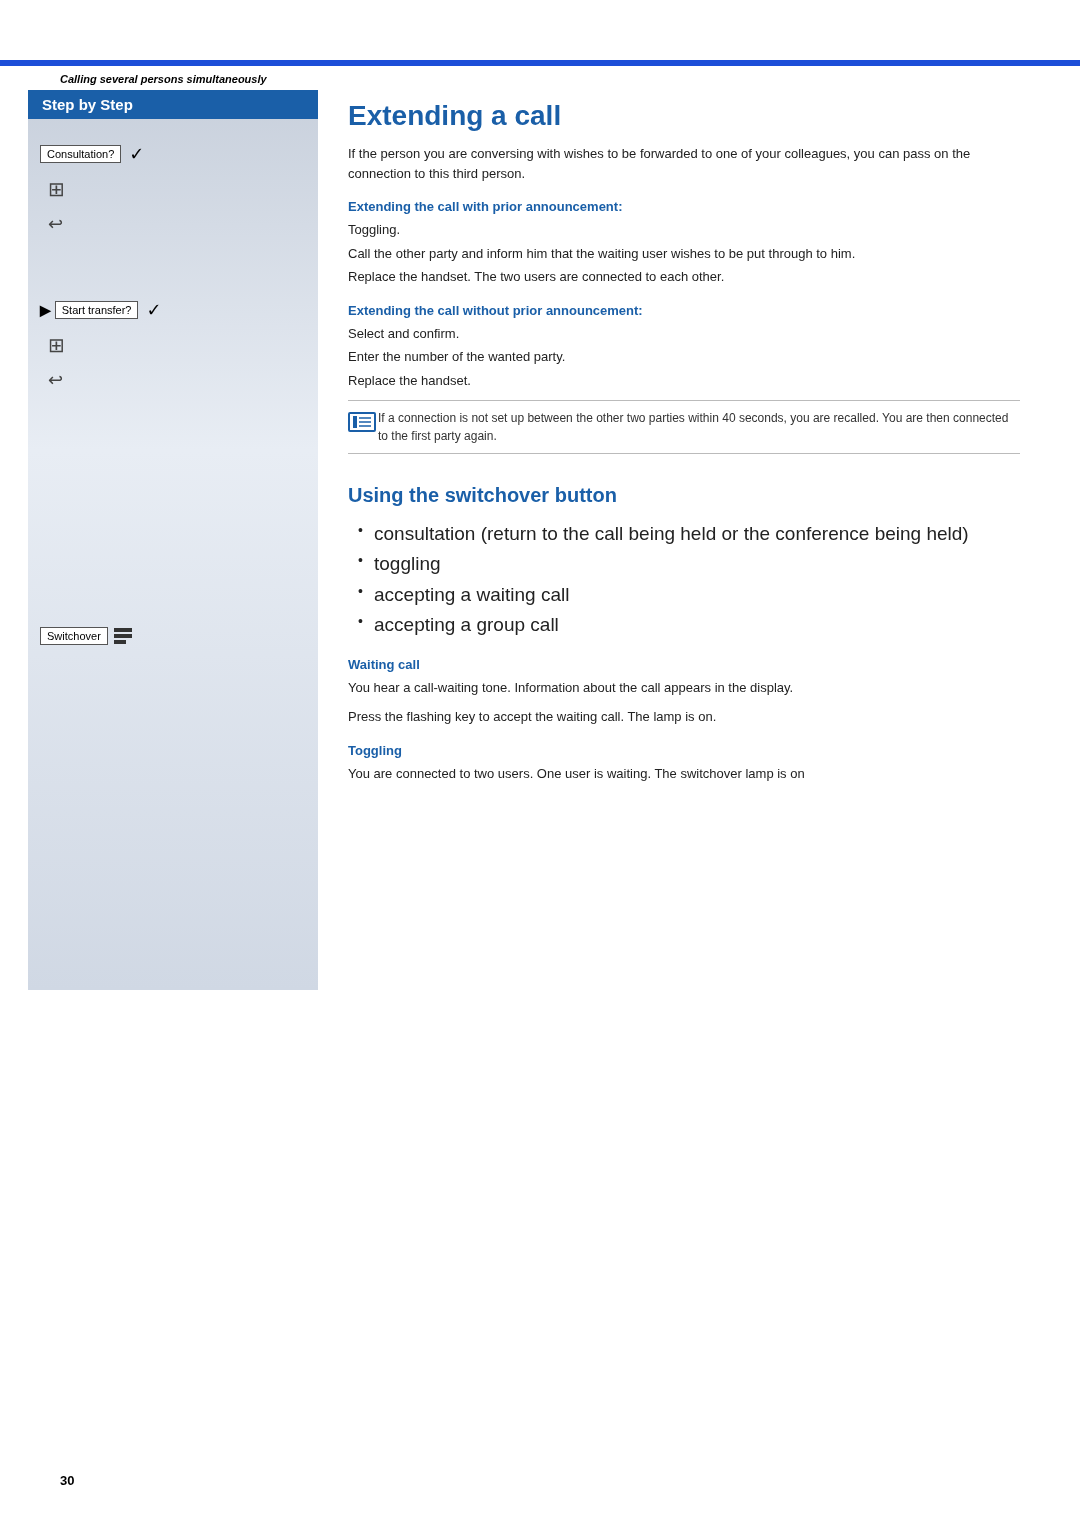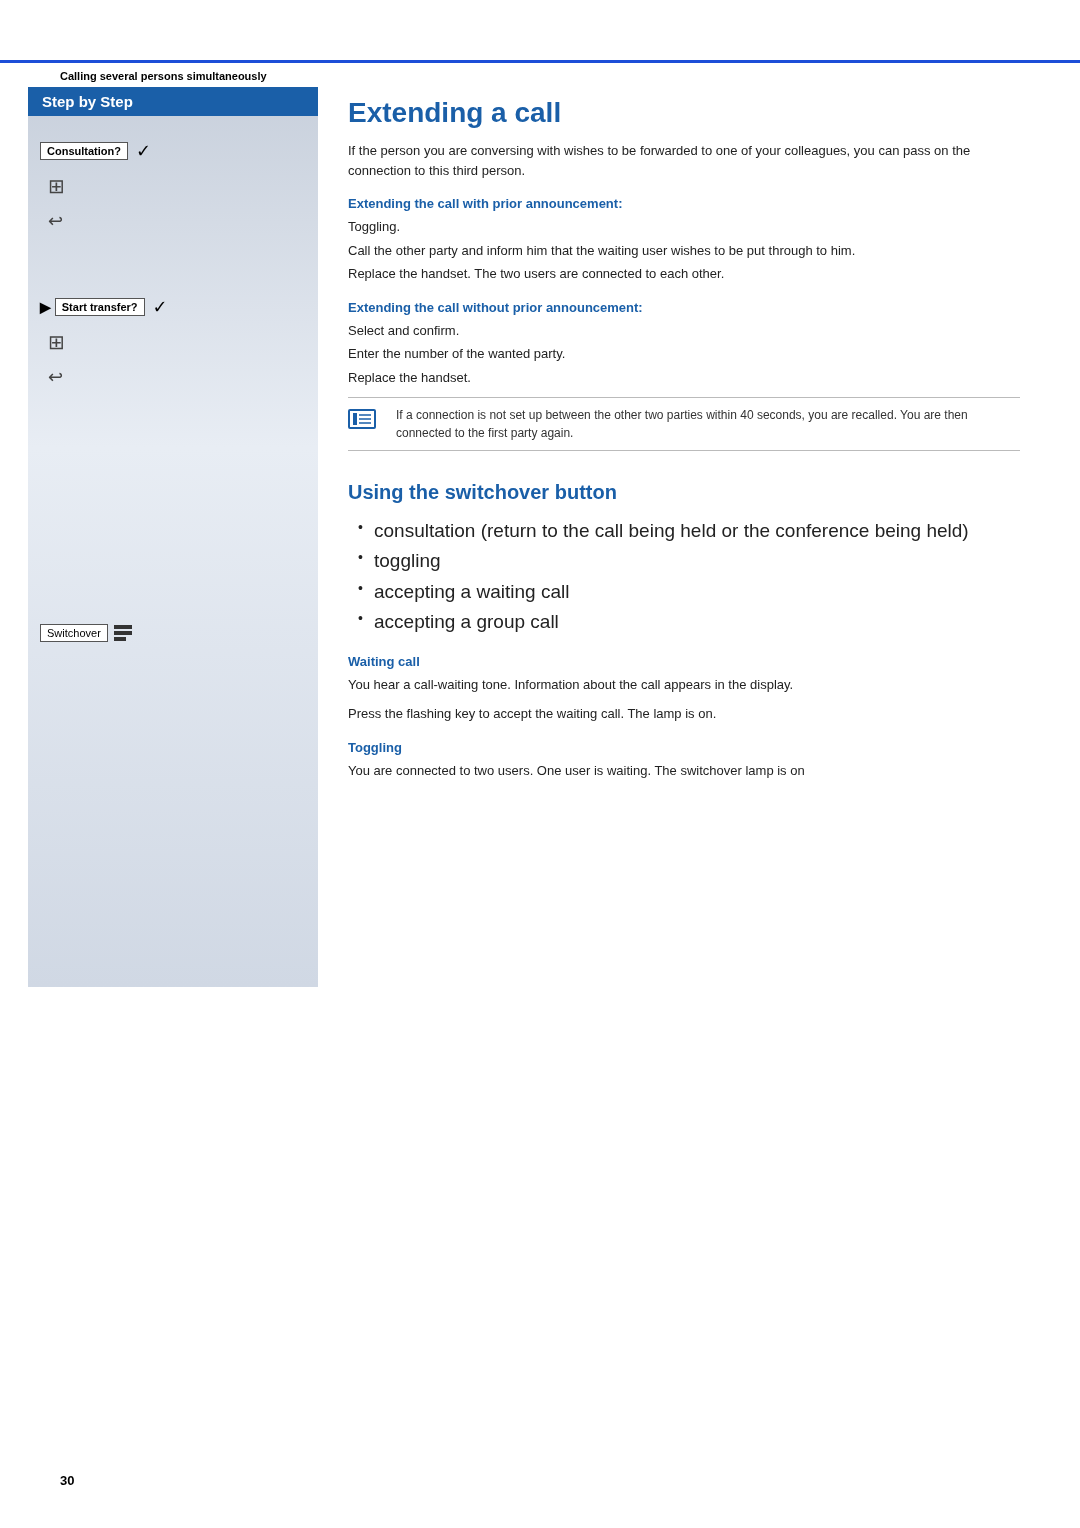--- a/index.html
+++ b/index.html
@@ -17,23 +17,24 @@
     .page {
       width: 1080px;
       min-height: 1528px;
       background: #fff;
       padding: 60px 0 60px 0;
       position: relative;
     }
 
     
     .section-heading-bar {
-      border-top: 3px solid #1d4ed8;
+      border-top: 6px solid #1d4ed8;
       padding: 4px 60px;
       margin-bottom: 0;
+      font-style: italic;
     }
 
     .section-heading-bar span {
       font-size: 11px;
       font-weight: bold;
       color: #000;
     }
 
     
     .main-layout {
@@ -76,21 +77,21 @@
       padding: 6px 10px 6px 12px;
       min-height: 30px;
       position: relative;
     }
 
     .sidebar-item-label-box {
       border: 1px solid #555;
       background: #fff;
       padding: 2px 6px;
       font-size: 11px;
-      font-weight: bold;
+      font-weight: normal;
       color: #000;
       white-space: nowrap;
     }
 
     .sidebar-item-check {
       font-size: 18px;
       margin-left: 8px;
       color: #000;
     }
 
@@ -201,21 +202,21 @@
     }
 
     
     .note-box {
       display: flex;
       align-items: flex-start;
       border-top: 1px solid #bbb;
       border-bottom: 1px solid #bbb;
       padding: 8px 0;
       margin: 10px 0 16px 0;
-      gap: 20px;
+      gap: 2px;
     }
 
     .note-icon {
       font-size: 22px;
       color: #1a5fa8;
       flex-shrink: 0;
       margin-top: 2px;
     }
 
     .note-text {

